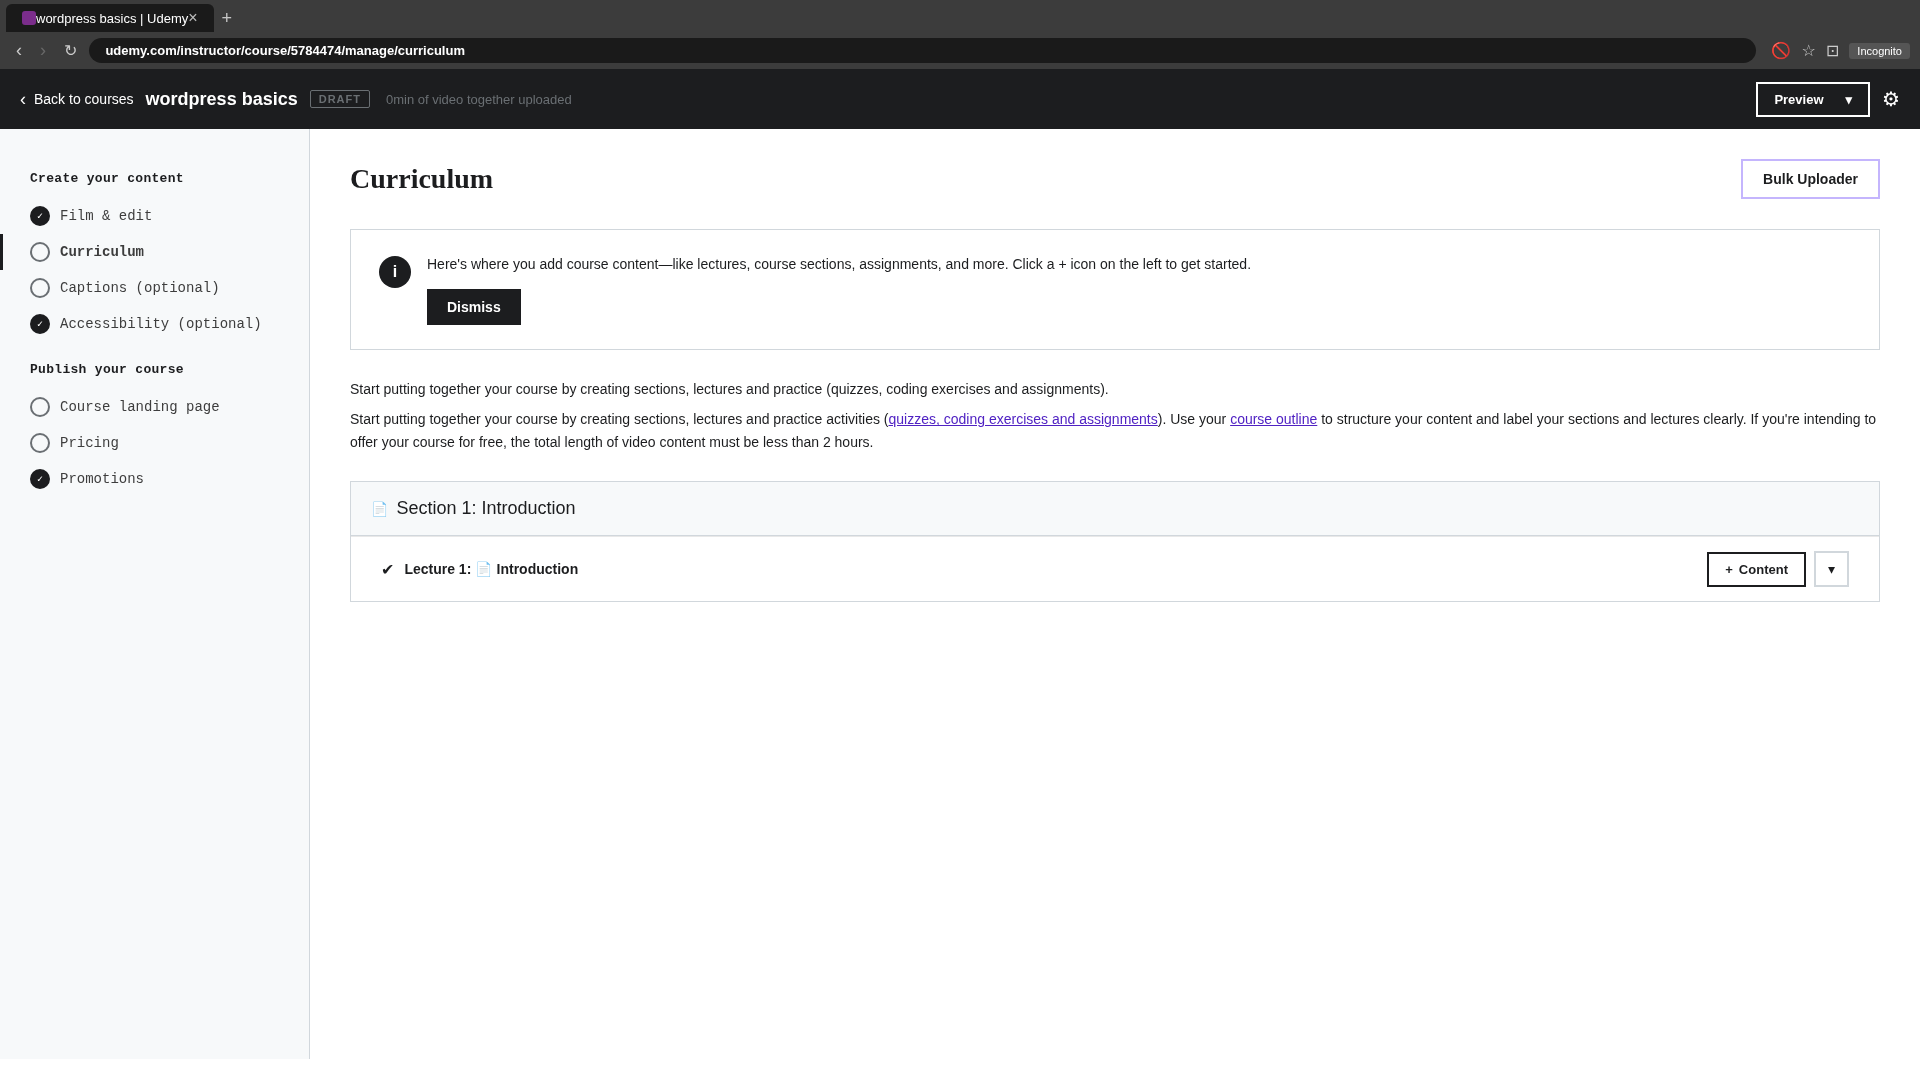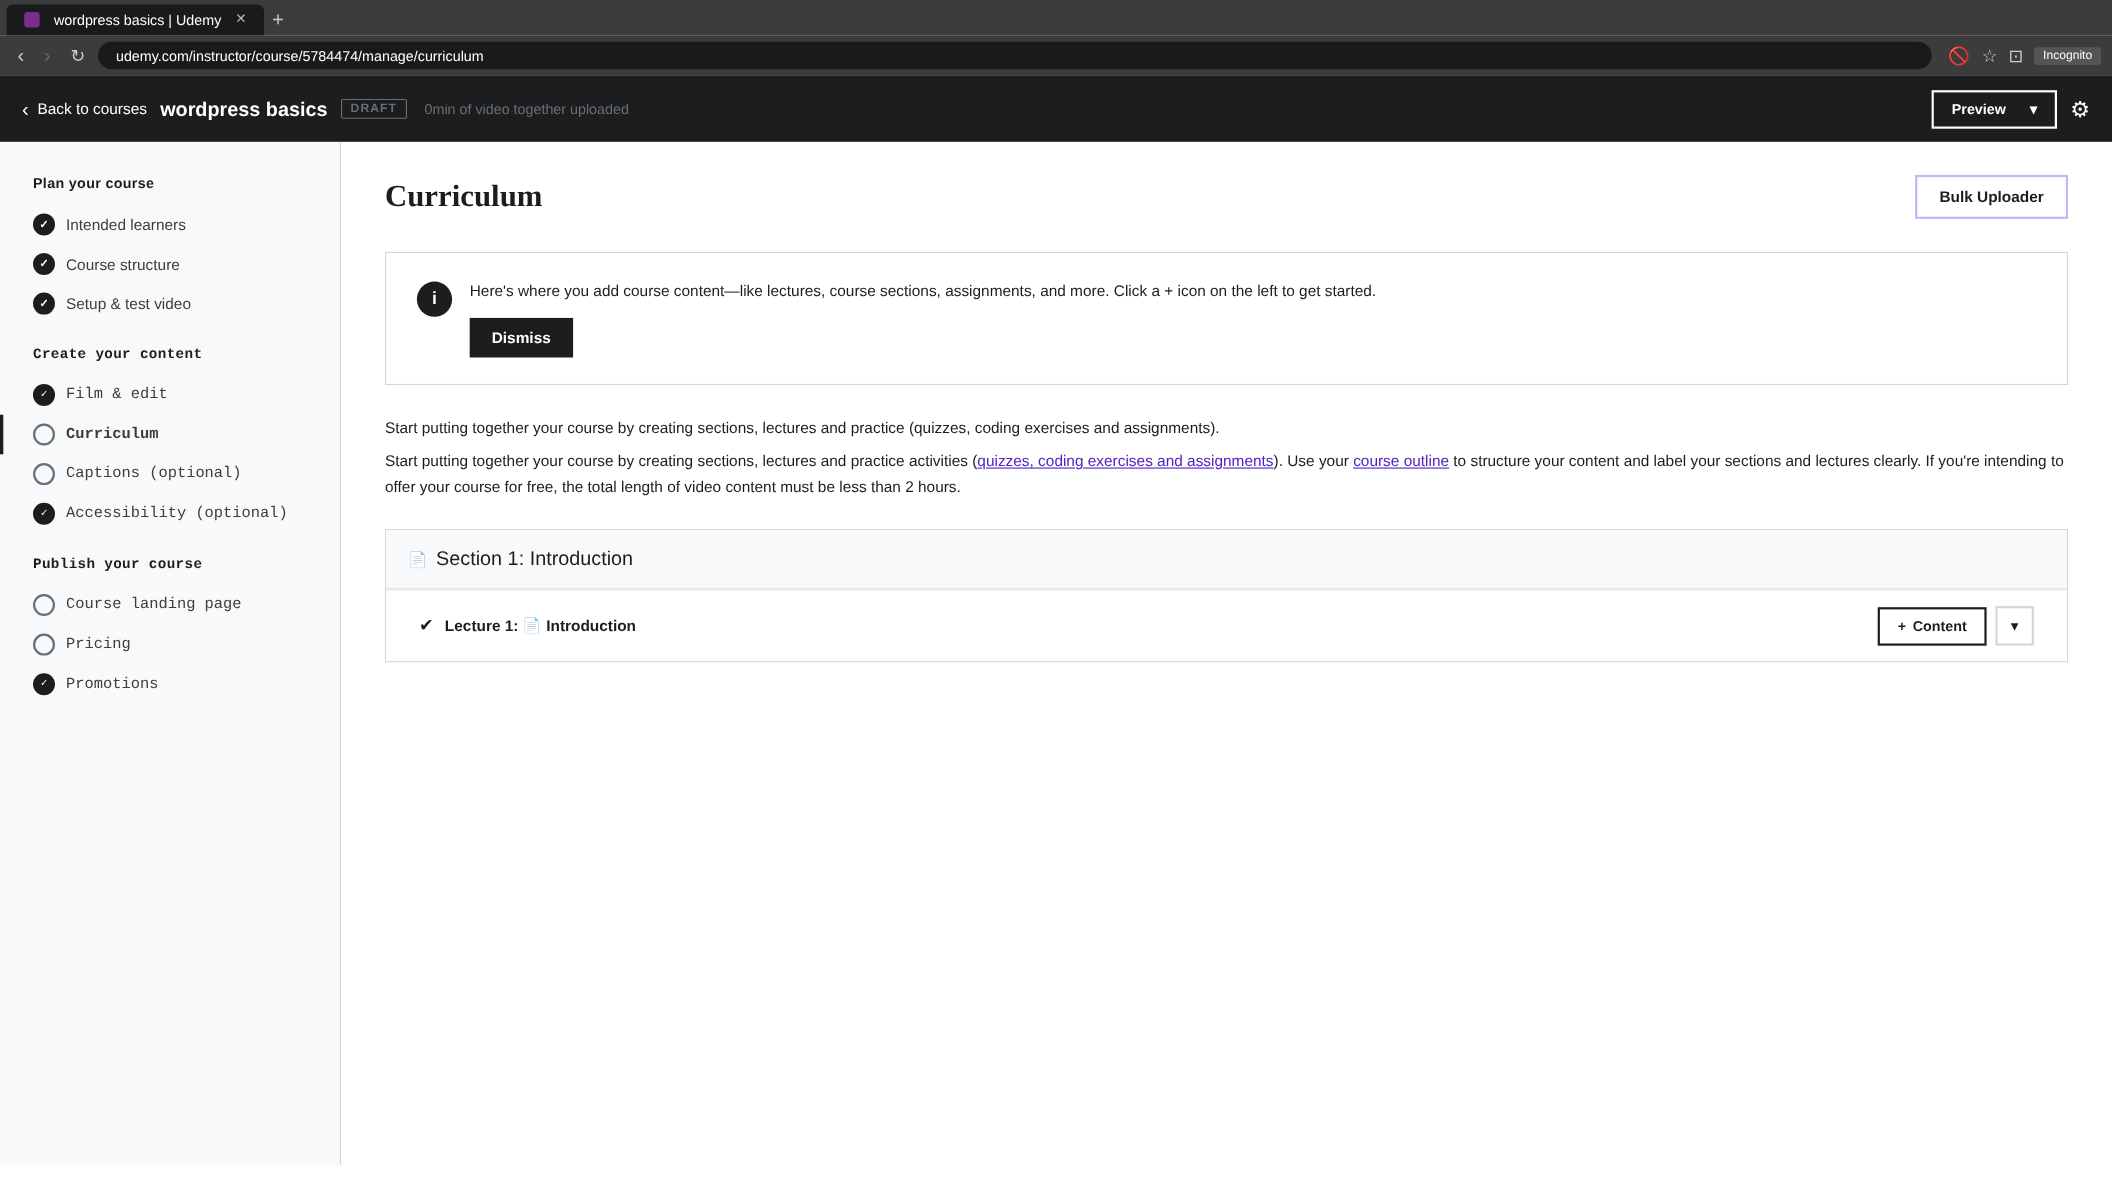--- a/index.html
+++ b/index.html
@@ -1,27 +1,27 @@
 <!DOCTYPE html>
 <html><head>
   <meta charset="utf-8">
   <style>
     * { box-sizing: border-box; margin: 0; padding: 0; }
     body { font-family: -apple-system, BlinkMacSystemFont, 'Segoe UI', sans-serif; background: #fff; color: #1c1d1f; font-size: 14px; }
     .browser-tab-bar { background: #3c3c3c; display: flex; align-items: center; padding: 4px 6px 0; }
-    .browser-tab { background: #1a1a1a; color: #fff; font-size: 13px; padding: 6px 16px; border-radius: 6px 6px 0 0; display: flex; align-items: center; gap: 13px; min-width: 200px; }
+    .browser-tab { background: #1a1a1a; color: #fff; font-size: 13px; padding: 6px 16px; border-radius: 6px 6px 0 0; display: flex; align-items: center; gap: 0; min-width: 200px; }
     .browser-tab .tab-icon { width: 14px; height: 14px; background: #7b2d8b; border-radius: 3px; display: inline-block; }
     .browser-tab .tab-close { margin-left: auto; cursor: pointer; opacity: 0.7; font-size: 16px; line-height: 1; }
     .new-tab-btn { color: #fff; background: transparent; border: none; font-size: 18px; cursor: pointer; padding: 2px 8px; opacity: 0.7; }
     .browser-controls { background: #3c3c3c; padding: 6px 10px; display: flex; align-items: center; gap: 6px; }
     .nav-btn { background: transparent; border: none; color: #ccc; font-size: 18px; cursor: pointer; padding: 2px 6px; }
     .nav-btn:disabled { opacity: 0.3; }
     .reload-btn { background: transparent; border: none; color: #ccc; font-size: 16px; cursor: pointer; padding: 2px 6px; }
     .address-bar { flex: 1; background: #1a1a1a; border-radius: 20px; padding: 5px 16px; color: #fff; font-size: 13px; display: flex; align-items: center; }
-    .address-bar span { flex: 1; }
+    .address-bar span { flex: 1; font-weight: bold; }
     .browser-actions { display: flex; align-items: center; gap: 10px; color: #ccc; font-size: 16px; margin-left: 10px; }
     .incognito-badge { background: #555; color: #fff; font-size: 11px; padding: 2px 8px; border-radius: 3px; }
 
     
     .app-header { background: #1c1d1f; color: #fff; display: flex; align-items: center; padding: 0 20px; height: 60px; }
     .back-link { display: flex; align-items: center; gap: 8px; color: #fff; text-decoration: none; font-size: 14px; cursor: pointer; }
     .back-arrow { font-size: 18px; }
     .course-title { font-size: 18px; font-weight: 700; margin-left: 12px; }
     .draft-badge { background: transparent; border: 1px solid #6a6f73; color: #6a6f73; font-size: 11px; font-weight: 700; padding: 2px 8px; border-radius: 2px; margin-left: 12px; letter-spacing: 1px; }
     .video-info { color: #6a6f73; font-size: 13px; margin-left: 16px; }
@@ -113,35 +113,20 @@
     <span>Preview</span>
     <span>▾</span>
   </button>
   <button class="settings-btn">⚙</button>
 </div>
 
 <div class="layout">
 
   <div class="sidebar">
 
-    <div class="sidebar-section">
-      <div class="sidebar-section-title">Plan your course</div>
-      <div class="sidebar-item">
-        <div class="check-circle checked"></div>
-        <span>Intended learners</span>
-      </div>
-      <div class="sidebar-item">
-        <div class="check-circle checked"></div>
-        <span>Course structure</span>
-      </div>
-      <div class="sidebar-item">
-        <div class="check-circle checked"></div>
-        <span>Setup &amp; test video</span>
-      </div>
-    </div>
 
     <div class="sidebar-section sidebar-section-gap">
       <div class="sidebar-section-title">Create your content</div>
       <div class="sidebar-item">
         <div class="check-circle checked"></div>
         <span>Film &amp; edit</span>
       </div>
       <div class="sidebar-item active" style="border-left: 3px solid #1c1d1f;">
         <div class="check-circle empty"></div>
         <span>Curriculum</span>

